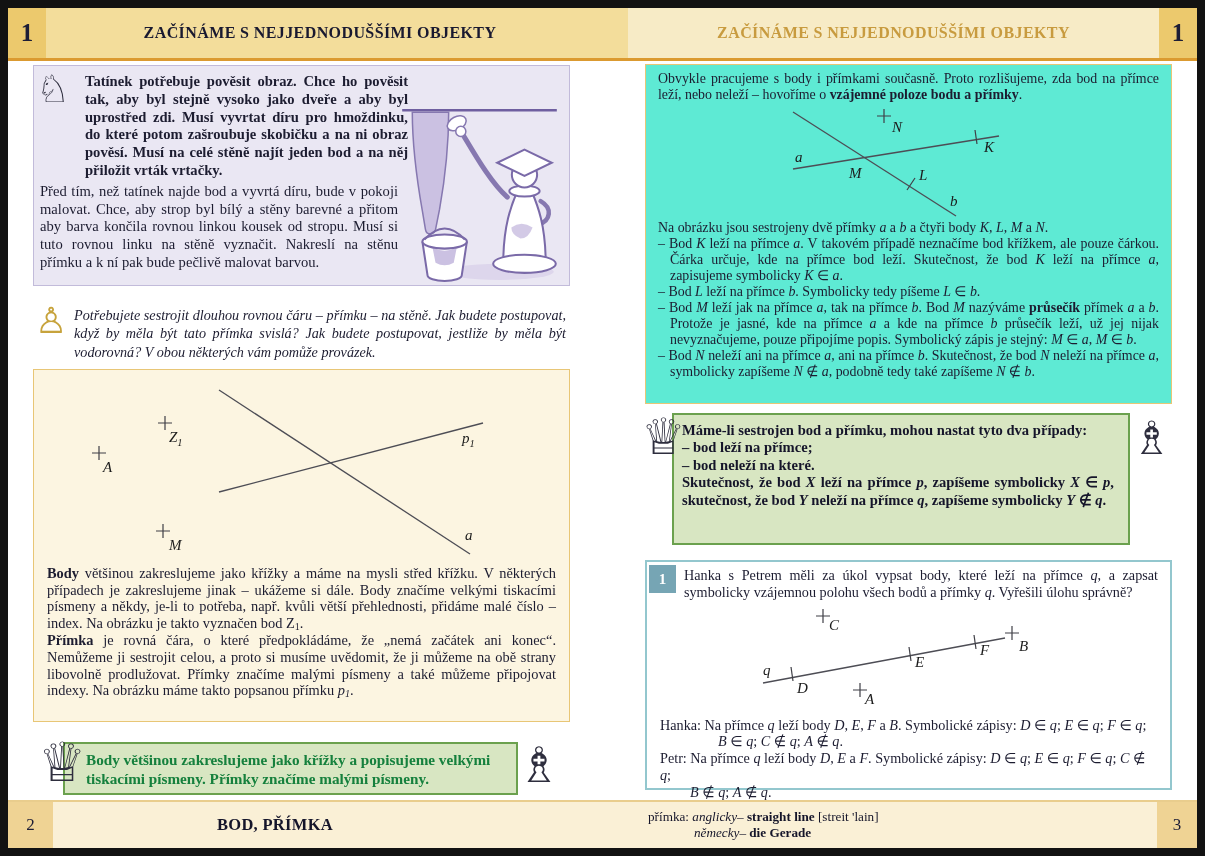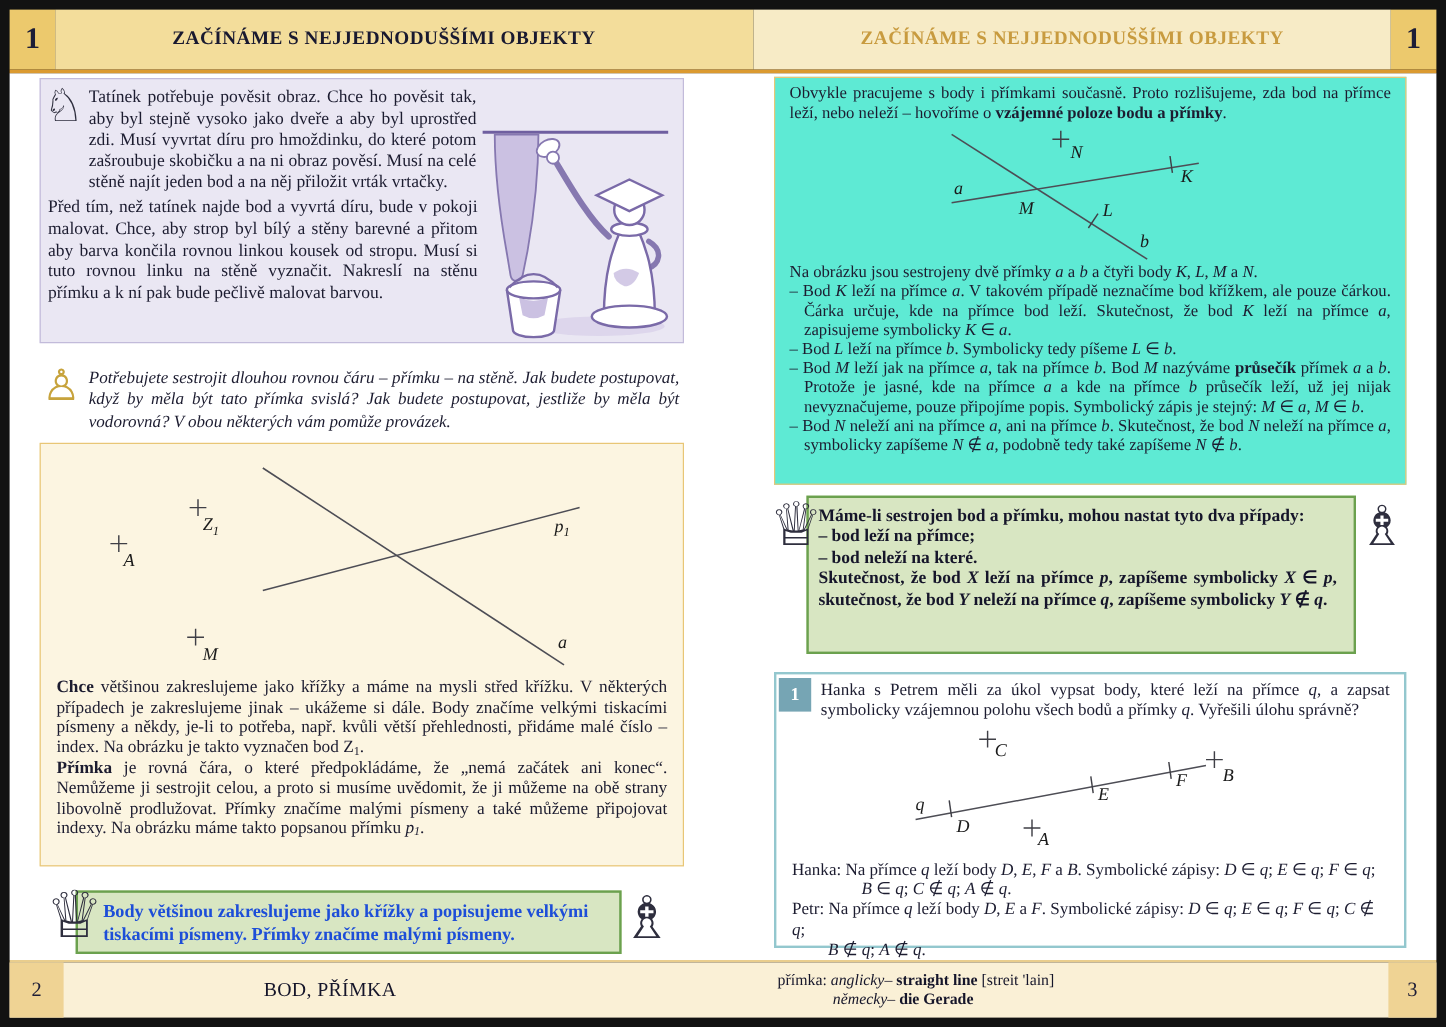--- a/index.html
+++ b/index.html
@@ -24,43 +24,43 @@
              font-size:16px;letter-spacing:.4px;}
   #hdr-title-l{left:40px;top:8px;width:560px;height:50px;color:#191930;}
   #hdr-title-r{left:628px;top:8px;width:531px;height:50px;color:#c89b3f;}
   #hdr-rule{left:8px;top:58px;width:1189px;height:3px;background:#db9a30;}
   #page-bg{left:8px;top:61px;width:1189px;height:739px;background:#ffffff;}
   #ftr-rule{left:8px;top:800px;width:1189px;height:2px;background:#e9cd8d;}
   #ftr-bar{left:8px;top:802px;width:1189px;height:46px;background:#faf0d6;}
   #ftr-num-l{left:8px;top:802px;width:45px;height:46px;background:#efd394;font-size:17px;font-weight:normal;}
   #ftr-num-r{left:1157px;top:802px;width:40px;height:46px;background:#efd394;font-size:17px;font-weight:normal;}
   #ftr-title{left:60px;top:802px;width:430px;height:46px;display:flex;align-items:center;
-             justify-content:center;font-weight:normal;font-size:16.5px;letter-spacing:.3px;color:#15152a;}
+             justify-content:center;font-weight:bold;font-size:16.5px;letter-spacing:.3px;color:#15152a;}
   #dict{left:648px;top:809px;width:480px;font-size:13.2px;line-height:15.5px;color:#15152a;}
   #dict .l2{padding-left:46px;}
 
   
   #story-box{left:33px;top:65px;width:537px;height:221px;background:#eae7f3;
              border:1px solid #c2bbda;padding:7px 10px 0 5px;font-size:14.6px;line-height:17.8px;}
-  #story-box .p1{margin-left:35px;width:323px;}
+  #story-box .p1{margin-left:46px;width:323px;font-weight:bold;}
   #story-box .p2{margin-left:1px;width:358px;margin-top:3px;}
   .chess-glyph{line-height:1;color:#2e2e3e;}
   #knight-icon{left:36px;top:70px;font-size:38px;}
   #question-icon{left:35px;top:303px;font-size:36px;color:#c7a33c;}
   #question-text{left:74px;top:306px;width:492px;font-style:italic;font-size:14.2px;line-height:18.3px;}
   #illustration{left:398px;top:94px;}
 
   #figure-box{left:33px;top:369px;width:537px;height:353px;background:#fcf5e1;
               border:1.5px solid #e8c676;padding:7px 13px 0 13px;font-size:14.4px;line-height:16.6px;}
   #figure-box .fb-p{margin-top:1px;}
   #fig1-svg{display:block;margin:3px 0 2px 0;}
 
   .green-box{background:#d8e6c2;border:2px solid #6ba14e;box-sizing:border-box;color:#142410;}
   #green-left{left:63px;top:742px;width:455px;height:53px;padding:6px 10px 0 21px;
-              font-weight:bold;font-size:15.2px;line-height:19px;color:#1d4ed8;}
+              font-weight:bold;font-size:15.2px;line-height:19px;color:#15803d;}
   #queen-left-icon{left:38px;top:736px;font-size:54px;}
   #bishop-left-icon{left:517px;top:741px;font-size:49px;}
 
   
   #main-box{left:645px;top:64px;width:527px;height:340px;background:#5eead4;
             border:1px solid #e8c676;padding:6px 12px 0 12px;font-size:13.9px;line-height:16px;}
   #fig2-svg{display:block;margin:1px 0 2px 0;}
   #main-box .bullet{padding-left:12px;text-indent:-12px;}
 
   #green-right{left:672px;top:413px;width:458px;height:132px;padding:7px 14px 0 8px;
@@ -138,21 +138,21 @@
       <line class="figline" x1="172" y1="112" x2="436" y2="43"></line>
       <path class="figmark" d="M111,43 h14 M118,36 v14"></path>
       <path class="figmark" d="M45,73 h14 M52,66 v14"></path>
       <path class="figmark" d="M109,151 h14 M116,144 v14"></path>
       <text class="figlbl" x="122" y="62"><tspan>Z</tspan><tspan class="figsub" dy="4">1</tspan></text>
       <text class="figlbl" x="56" y="92">A</text>
       <text class="figlbl" x="122" y="170">M</text>
       <text class="figlbl" x="415" y="63"><tspan>p</tspan><tspan class="figsub" dy="4">1</tspan></text>
       <text class="figlbl" x="418" y="160">a</text>
     </svg>
-    <p class="fb-p just"><span class="bb">Chce</span><span> většinou zakreslujeme jako křížky a máme na mysli střed křížku. V některých případech je zakreslujeme jinak – ukážeme si dále. Body značíme velkými tiskacími písmeny a někdy, je-li to potřeba, např. kvůli větší přehlednosti, přidáme malé číslo – index. Na obrázku je takto vyznačen bod Z</span><span class="ss">1</span><span>.</span></p>
+    <p class="fb-p just"><span class="bb">Body</span><span> většinou zakreslujeme jako křížky a máme na mysli střed křížku. V některých případech je zakreslujeme jinak – ukážeme si dále. Body značíme velkými tiskacími písmeny a někdy, je-li to potřeba, např. kvůli větší přehlednosti, přidáme malé číslo – index. Na obrázku je takto vyznačen bod Z</span><span class="ss">1</span><span>.</span></p>
     <p class="fb-p just"><span class="bb">Přímka</span><span> je rovná čára, o které předpokládáme, že „nemá začátek ani konec“. Nemůžeme ji sestrojit celou, a proto si musíme uvědomit, že ji můžeme na obě strany libovolně prodlužovat. Přímky značíme malými písmeny a také můžeme připojovat indexy. Na obrázku máme takto popsanou přímku </span><span class="ii">p</span><span class="ii ss">1</span><span>.</span></p>
   </div>
 
   <div class="box green-box" id="green-left">
     <p>Body většinou zakreslujeme jako křížky a popisujeme velkými tiskacími písmeny. Přímky značíme malými písmeny.</p>
   </div>
   <div class="abs chess-glyph" id="queen-left-icon">♕</div>
   <div class="abs chess-glyph" id="bishop-left-icon">♗</div>
 
   <div class="box" id="main-box">

